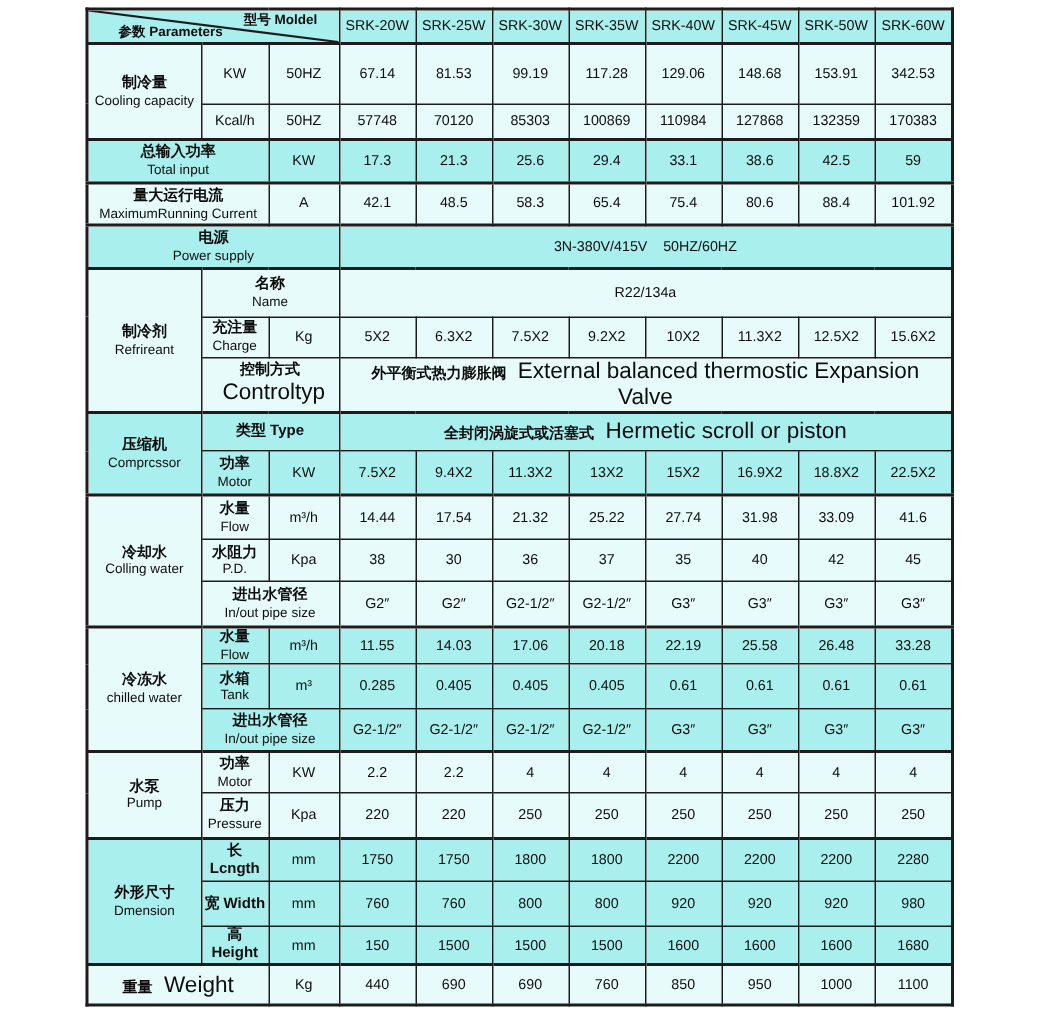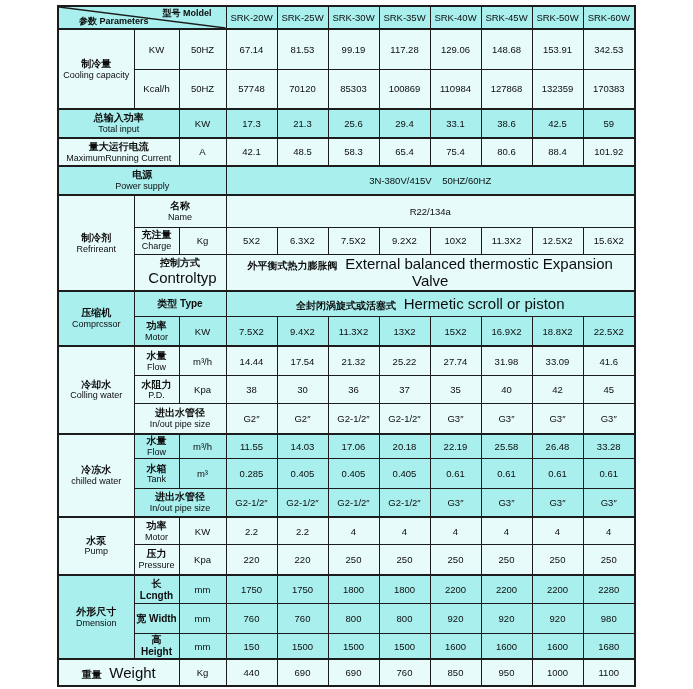--- a/index.html
+++ b/index.html
@@ -77,21 +77,21 @@
         <td class="p">50HZ</td>
       <td class="p v">67.14</td>
           <td class="p v">81.53</td>
           <td class="p v">99.19</td>
           <td class="p v">117.28</td>
           <td class="p v">129.06</td>
           <td class="p v">148.68</td>
           <td class="p v">153.91</td>
           <td class="p v">342.53</td>
         </tr>
-      <tr style="height:40px">
+      <tr style="height:24px">
         <td class="p">Kcal/h</td>
         <td class="p">50HZ</td>
       <td class="p v">57748</td>
           <td class="p v">70120</td>
           <td class="p v">85303</td>
           <td class="p v">100869</td>
           <td class="p v">110984</td>
           <td class="p v">127868</td>
           <td class="p v">132359</td>
           <td class="p v">170383</td>

